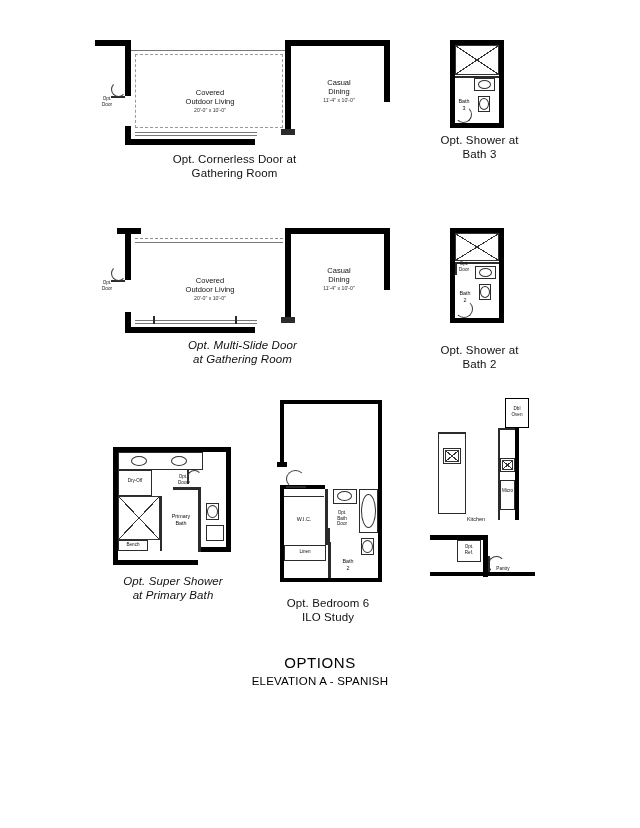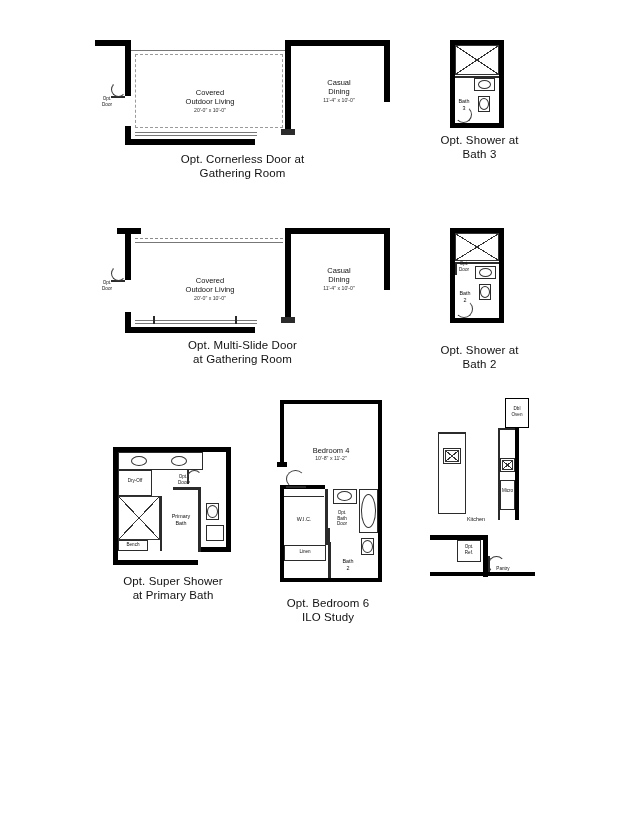--- a/index.html
+++ b/index.html
@@ -144,21 +144,21 @@
     <div class="room-label" style="left:205px; top:28px; width:78px;">
       <span>Casual
 Dining</span>
       <span class="dims">11'-4" x 10'-0"</span>
     </div>
 
     <div class="tiny" style="left:0px; top:56px; width:24px;">Opt.
 Door</div>
   </div>
 
-  <div class="caption" style="left:100px; top:152px; width:285px;">Opt. Cornerless Door at
+  <div class="caption" style="left:92px; top:152px; width:285px;">Opt. Cornerless Door at
 Gathering Room</div>
 
   <div class="opt-block" style="left:450px; top:40px; width:58px; height:88px;">
     <div class="wall" style="left:0; top:0; width:5px; height:88px;"></div>
     <div class="wall" style="left:49px; top:0; width:5px; height:88px;"></div>
     <div class="wall" style="left:0; top:0; width:54px; height:5px;"></div>
     <div class="wall" style="left:0; top:83px; width:54px; height:5px;"></div>
 
     <div class="xbox" style="left:5px; top:5px; width:44px; height:30px;"></div>
     <div class="thin" style="left:5px; top:36px; width:44px; height:1.5px;"></div>
@@ -208,21 +208,21 @@
     <div class="room-label" style="left:205px; top:28px; width:78px;">
       <span>Casual
 Dining</span>
       <span class="dims">11'-4" x 10'-0"</span>
     </div>
 
     <div class="tiny" style="left:0px; top:52px; width:24px;">Opt.
 Door</div>
   </div>
 
-  <div class="caption" style="left:100px; top:338px; width:285px;">Opt. Multi-Slide Door
+  <div class="caption" style="left:100px; top:338px; width:285px;font-style:italic;">Opt. Multi-Slide Door
 at Gathering Room</div>
 
   <div class="opt-block" style="left:450px; top:228px; width:58px; height:95px;">
     <div class="wall" style="left:0; top:0; width:5px; height:95px;"></div>
     <div class="wall" style="left:49px; top:0; width:5px; height:95px;"></div>
     <div class="wall" style="left:0; top:0; width:54px; height:5px;"></div>
     <div class="wall" style="left:0; top:90px; width:54px; height:5px;"></div>
 
     <div class="xbox" style="left:5px; top:5px; width:44px; height:28px;"></div>
     <div class="thin" style="left:5px; top:34px; width:44px; height:1.5px;"></div>
@@ -275,37 +275,33 @@
 Door</div>
     <div class="thin" style="left:74px; top:23px; width:1.5px; height:14px;"></div>
     <div class="arc3" style="left:74px; top:23px; width:15px; height:15px;"></div>
 
     <div class="mini" style="left:48px; top:60px; width:40px;">
       <span>Primary
 Bath</span>
     </div>
   </div>
 
-  <div class="caption" style="left:103px; top:574px; width:140px;">Opt. Super Shower
+  <div class="caption" style="left:103px; top:574px; width:140px;font-style:italic;">Opt. Super Shower
 at Primary Bath</div>
 
   <div class="opt-block" style="left:277px; top:400px; width:105px; height:182px;">
 
     <div class="wall" style="left:3px; top:0; width:102px; height:4px;"></div>
     <div class="wall" style="left:3px; top:0; width:4px; height:62px;"></div>
     <div class="wall" style="left:101px; top:0; width:4px; height:182px;"></div>
     <div class="wall" style="left:3px; top:85px; width:45px; height:4px;"></div>
     <div class="wall" style="left:0; top:62px; width:10px; height:5px;"></div>
     <div class="wall" style="left:3px; top:89px; width:4px; height:93px;"></div>
     <div class="wall" style="left:3px; top:178px; width:102px; height:4px;"></div>
 
-    <div class="room-label" style="left:20px; top:36px; width:68px;">
-      <span>Bedroom 4</span>
-      <span class="dims">10'-8" x 11'-2"</span>
-    </div>
 
     <div class="thin" style="left:9px; top:86px; width:20px; height:1.5px;"></div>
     <div class="arc3" style="left:9px; top:70px; width:19px; height:18px;"></div>
 
     <div class="thin" style="left:48px; top:89px; width:3px; height:56px;"></div>
     <div class="mini" style="left:10px; top:116px; width:34px;">W.I.C.</div>
     <div class="thin" style="left:7px; top:96px; width:40px; height:1px;"></div>
 
     <div class="box-out" style="left:7px; top:145px; width:42px; height:16px;"></div>
     <div class="tiny" style="left:8px; top:149px; width:40px;">Linen</div>
@@ -363,14 +359,18 @@
     <div class="box-out" style="left:27px; top:142px; width:24px; height:22px;"></div>
     <div class="tiny" style="left:28px; top:146px; width:22px;">Opt.
 Ref.</div>
 
     <div class="tiny" style="left:60px; top:168px; width:26px;">Pantry</div>
     <div class="arc3" style="left:58px; top:158px; width:17px; height:17px;"></div>
     <div class="thin" style="left:58px; top:158px; width:1.5px; height:16px;"></div>
   </div>
 
 
+  <div id="title-block" style="top:654px;">
+    <div id="title-main">OPTIONS</div>
+    <div id="title-sub">ELEVATION A - SPANISH</div>
+  </div>
 
 </div>
 
 </body></html>

